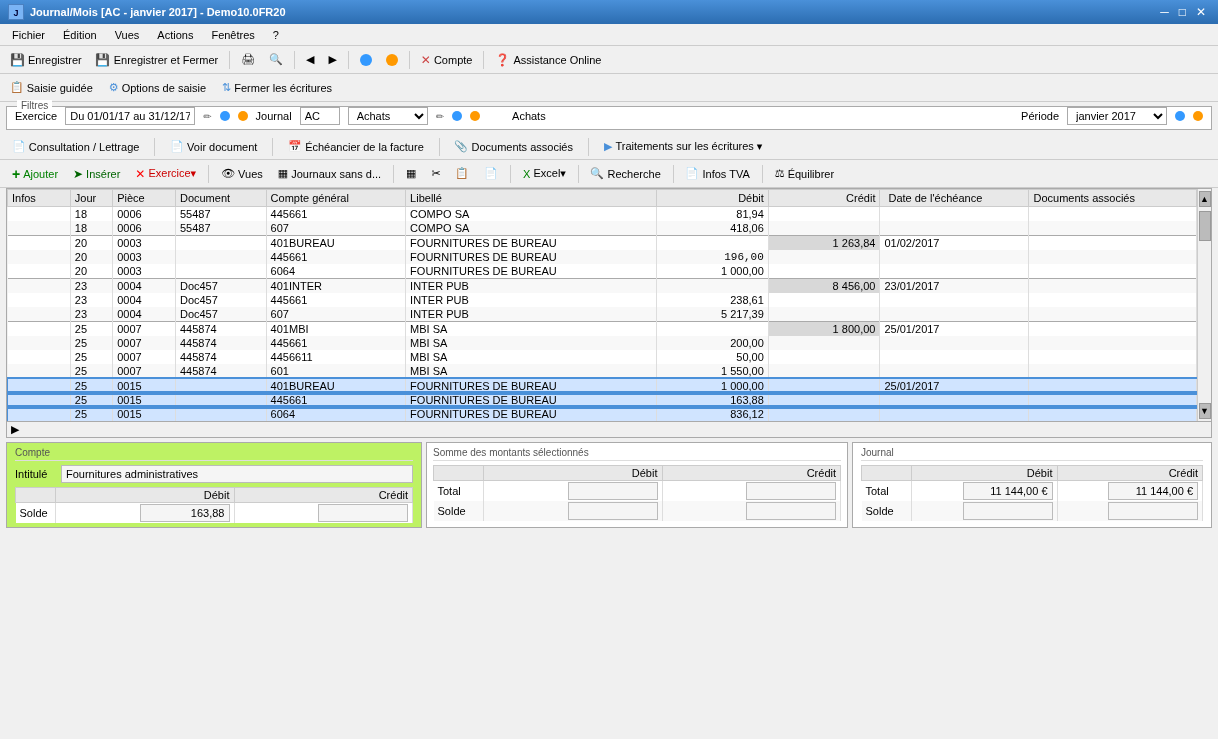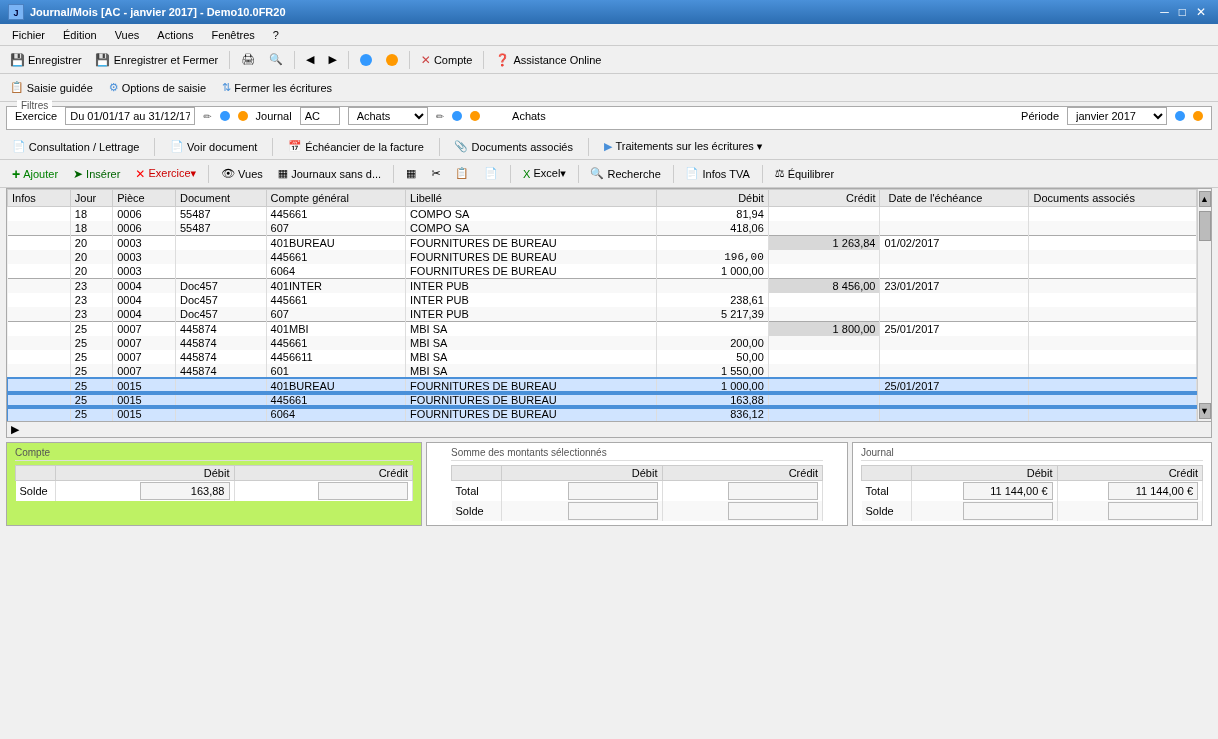--- a/index.html
+++ b/index.html
@@ -443,20 +443,24 @@
 </div>
 
 <div style="margin:0 6px;padding:1px 4px;background:#f0f0f0;border:1px solid #aaa;border-top:none;display:flex;align-items:center;font-size:11px;">
   <span style="cursor:pointer;">▶</span>
 </div>
 
 <div style="display:flex;gap:4px;margin:4px 6px;">
 
   <div style="border:1px solid #aaa;padding:4px 8px;background:#bef264;width:416px;">
     <div style="font-size:10px;color:#555;border-bottom:1px solid #ddd;margin-bottom:4px;padding-bottom:2px;">Compte</div>
+    <div style="display:flex;align-items:center;gap:6px;margin-bottom:4px;">
+      <span style="font-size:11px;min-width:40px;">Intitulé</span>
+      <input type="text" style="border: 1px solid rgb(187, 187, 187); padding: 1px 4px; font-size: 11px; height: 18px; flex: 1 1 0%; background: rgb(245, 245, 245);" value="Fournitures administratives">
+    </div>
     <table style="width:100%;font-size:11px;">
       <thead>
         <tr>
           <th style="width:40px;"></th>
           <th style="text-align:right;padding:1px 4px;font-weight:normal;">Débit</th>
           <th style="text-align:right;padding:1px 4px;font-weight:normal;">Crédit</th>
         </tr>
       </thead>
       <tbody>
         <tr>
@@ -465,21 +469,21 @@
             <input type="text" style="border: 1px solid rgb(187, 187, 187); padding: 1px 4px; font-size: 11px; width: 90px; background: rgb(245, 245, 245); text-align: right; height: 18px;" value="163,88">
           </td>
           <td style="text-align:right;padding:1px 4px;">
             <input type="text" style="border: 1px solid rgb(187, 187, 187); padding: 1px 4px; font-size: 11px; width: 90px; background: rgb(245, 245, 245); text-align: right; height: 18px;" value="">
           </td>
         </tr>
       </tbody>
     </table>
   </div>
 
-  <div style="border:1px solid #aaa;padding:4px 24px;background:white;flex:1;">
+  <div style="border:1px solid #aaa;padding:4px 6px;background:white;flex:1;">
     <div style="font-size:10px;color:#555;border-bottom:1px solid #ddd;margin-bottom:4px;padding-bottom:2px;">Somme des montants sélectionnés</div>
     <table style="width:100%;font-size:11px;">
       <thead>
         <tr>
           <th style="width:50px;"></th>
           <th style="text-align:right;padding:1px 4px;font-weight:normal;">Débit</th>
           <th style="text-align:right;padding:1px 4px;font-weight:normal;">Crédit</th>
         </tr>
       </thead>
       <tbody>

